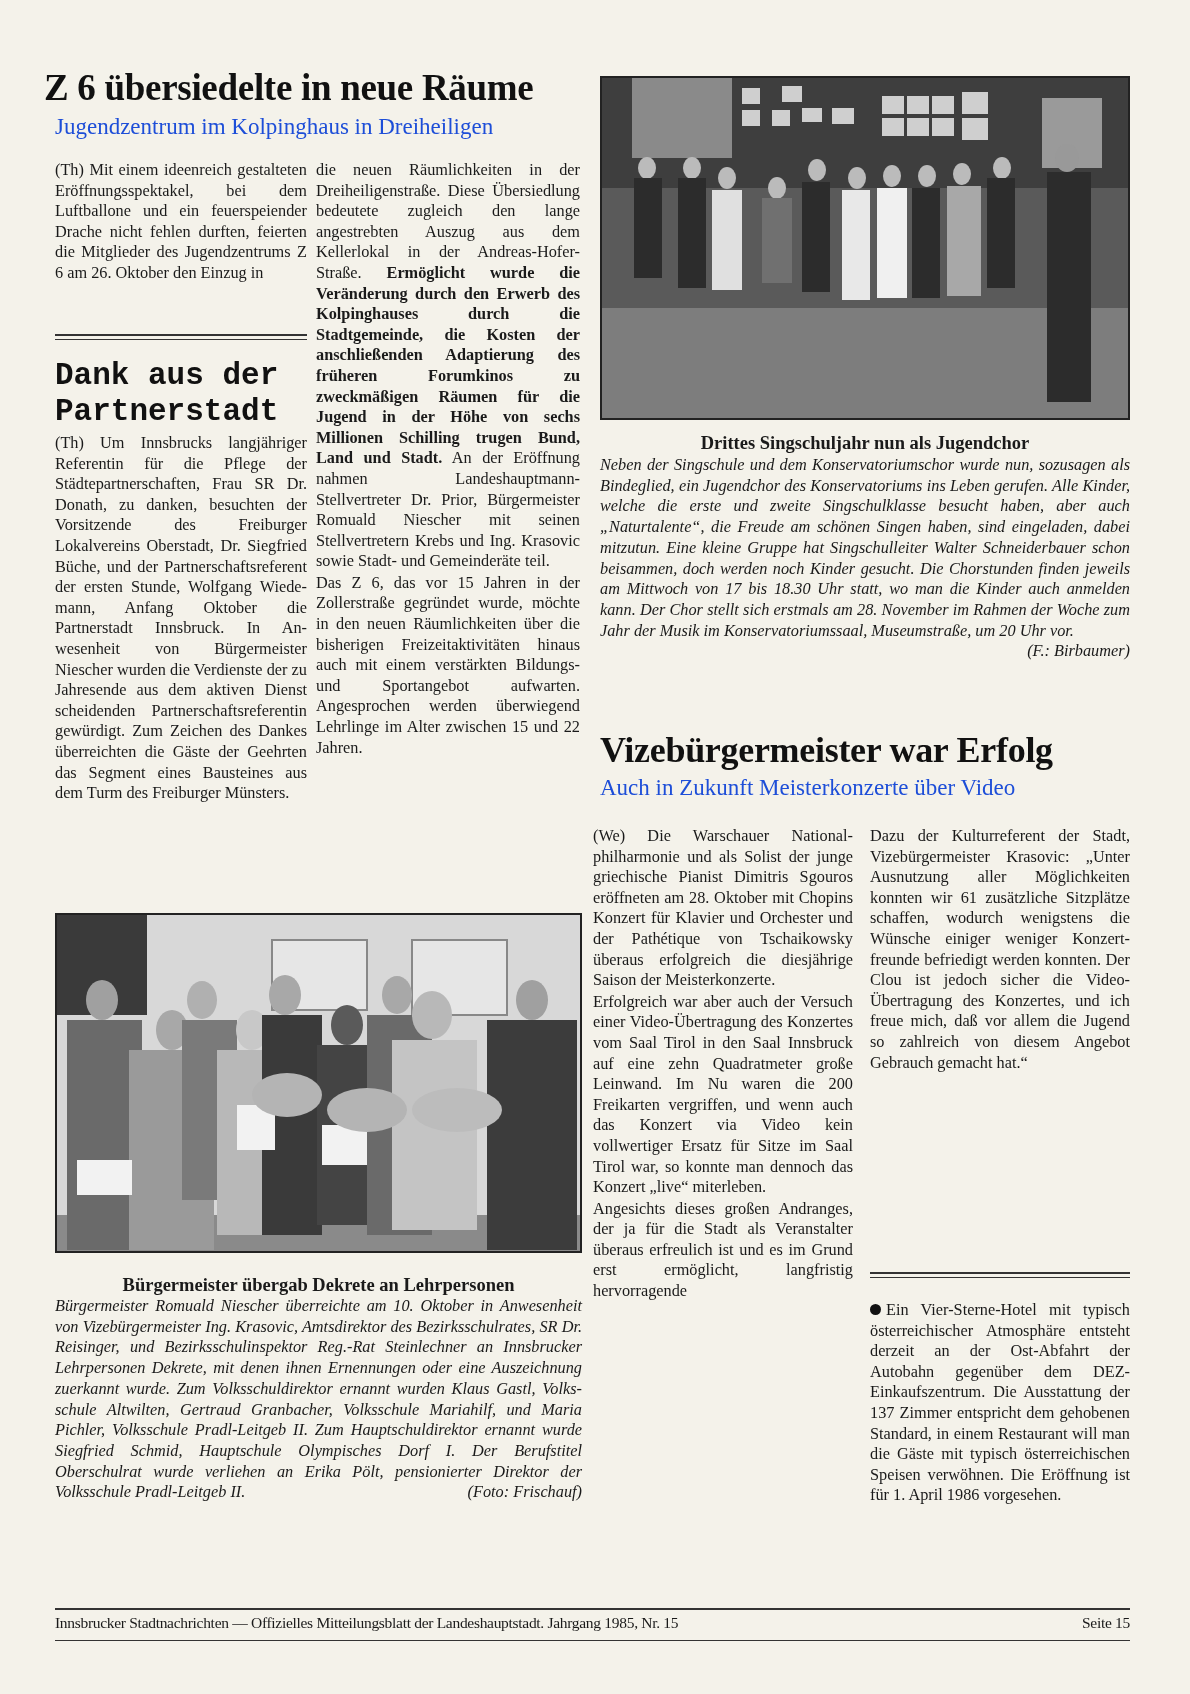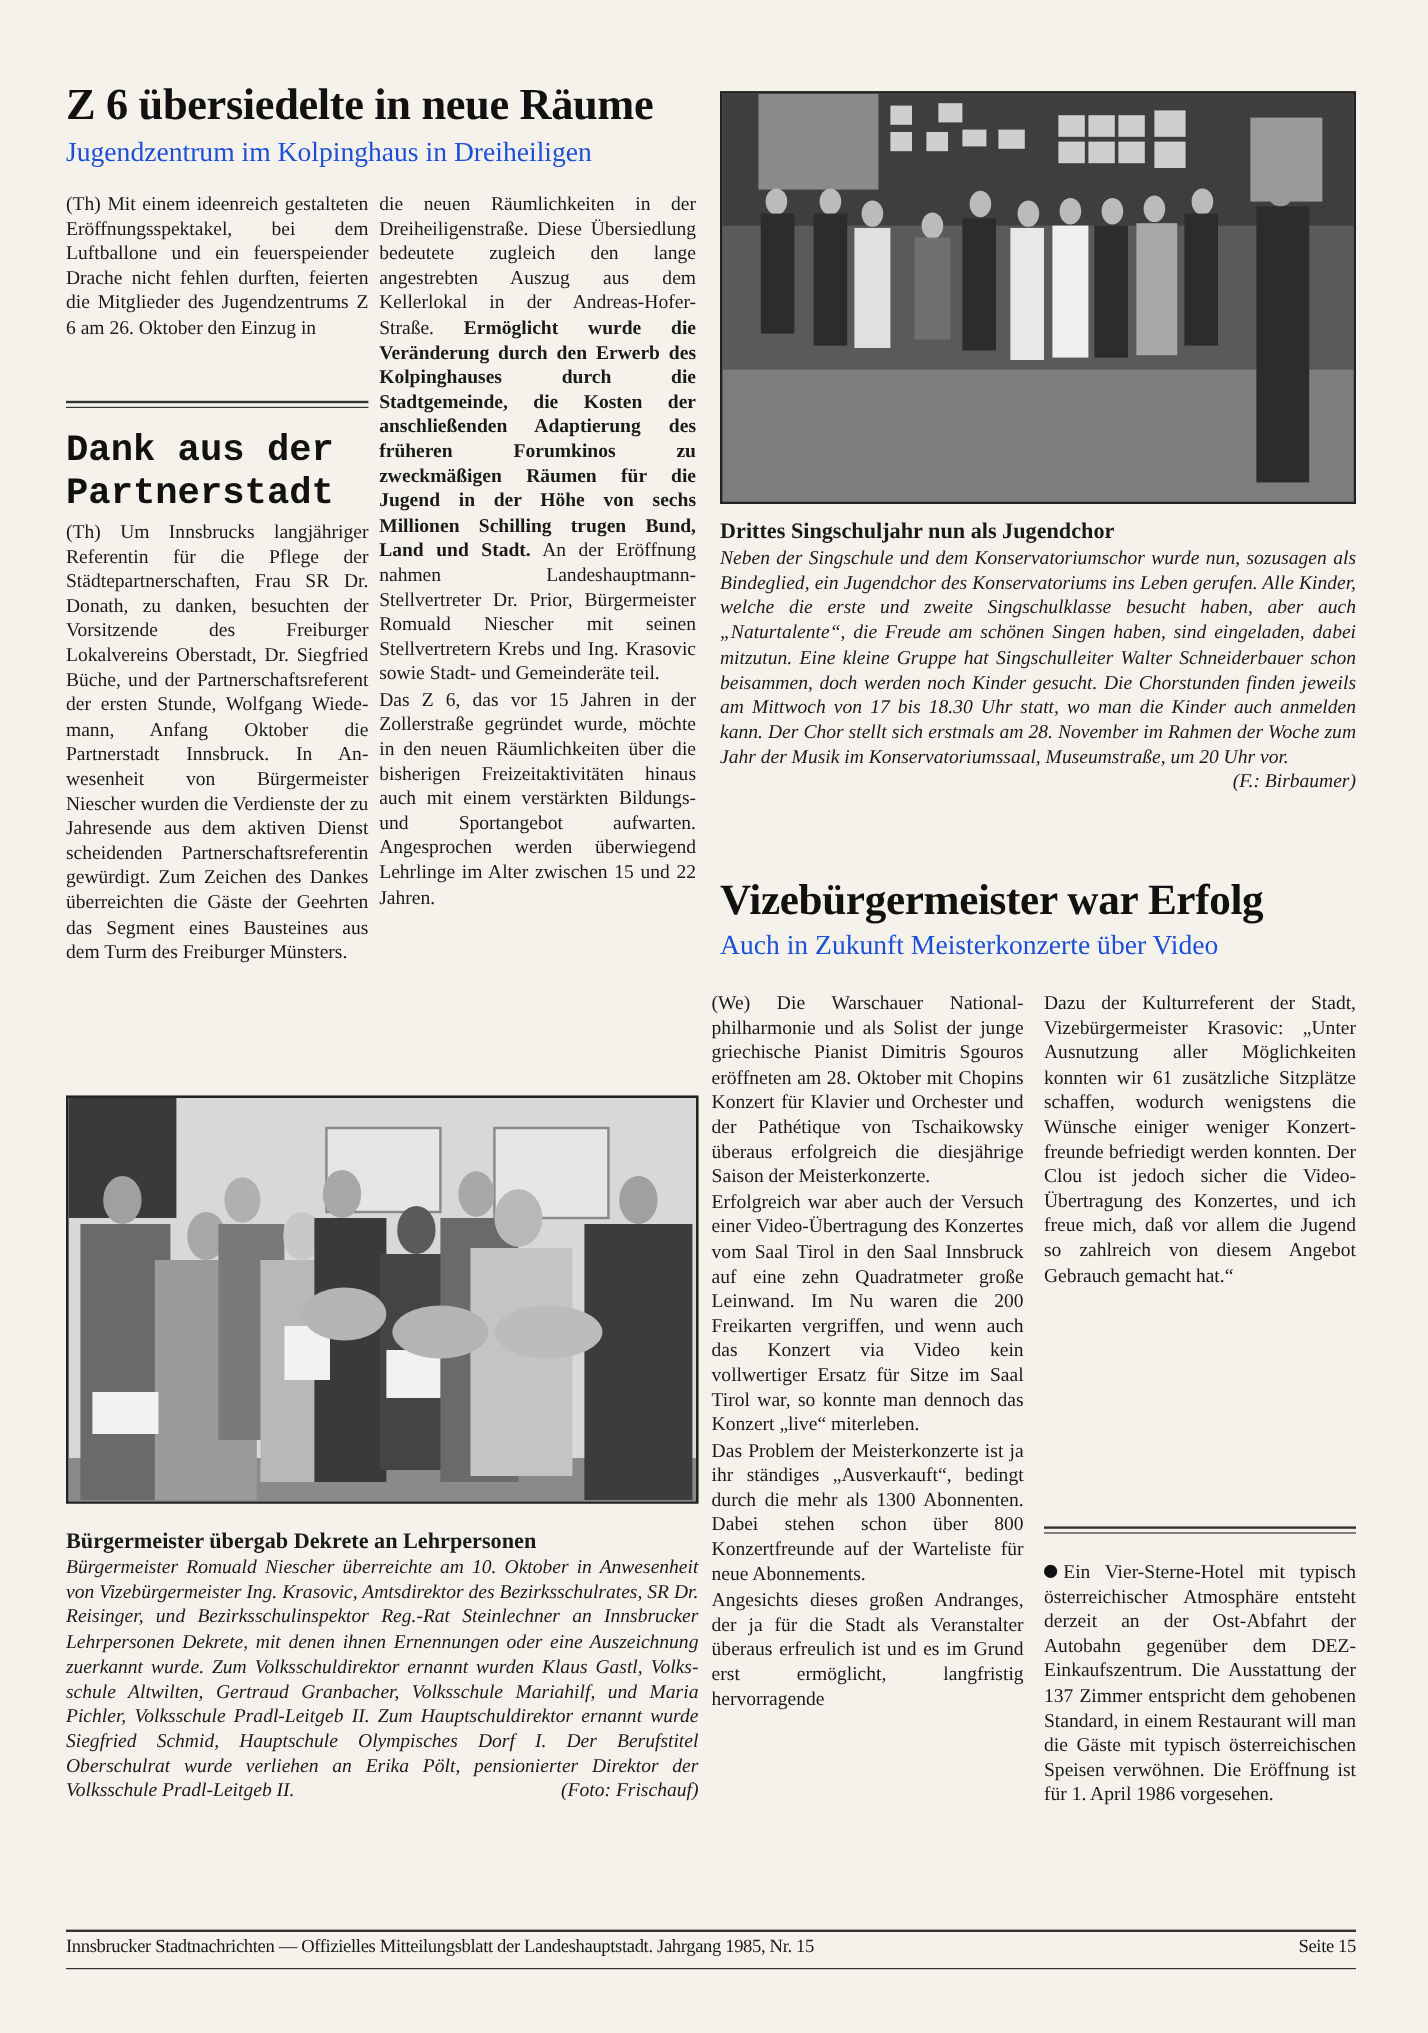--- a/index.html
+++ b/index.html
@@ -5,32 +5,32 @@
   * { box-sizing: border-box; margin: 0; padding: 0; }
   html, body { width: 1190px; height: 1694px; background: #f4f2ea; }
   body { position: relative; font-family: "Liberation Serif", "DejaVu Serif", serif; color: #1a1a1a; overflow: hidden; }
   .abs { position: absolute; }
   .h1 { font-weight: bold; font-size: 37px; line-height: 40px; letter-spacing: -0.3px; color: #111; }
   .sub { font-size: 23px; line-height: 28px; color: #1d4ed8; }
   .h2 { font-weight: bold; font-size: 31px; line-height: 36px; color: #111; font-family: Liberation Mono, monospace; }
   .col { font-size: 16.3px; line-height: 20.6px; text-align: justify; hyphens: manual; }
   .col p { margin-bottom: 1px; }
   .col b { font-weight: bold; }
-  .cap-title { font-weight: bold; font-size: 18.5px; line-height: 22px; }
+  .cap-title { font-weight: bold; font-size: 18.5px; line-height: 22px; text-align: center; }
   .cap-text { font-style: italic; font-size: 16.3px; line-height: 20.7px; text-align: justify; }
   .double-rule { height: 6px; border-top: 2px solid #333; border-bottom: 1px solid #333; }
   .photo { background: #6e6e6e; border: 2px solid #222; overflow: hidden; }
   .footer-rule { height: 2px; background: #333; }
   .credit { float: right; }
   .bullet { display: inline-block; width: 11px; height: 11px; border-radius: 50%; background: #111; margin-right: 5px; vertical-align: 0px; }
 </style>
 </head>
 <body>
 
-<div class="abs h1" style="left:55px; top:68px; width:540px;">Z 6 übersiedelte in neue Räume</div>
+<div class="abs h1" style="left:44px; top:68px; width:540px;">Z 6 übersiedelte in neue Räume</div>
 <div class="abs sub" style="left:55px; top:113px; width:540px;">Jugendzentrum im Kolpinghaus in Dreiheiligen</div>
 
 <div class="abs col" style="left:55px; top:160px; width:252px;">
   <p>(Th) Mit einem ideenreich ge­stalteten Eröffnungsspektakel, bei dem Luftballone und ein feuerspeiender Drache nicht fehlen durften, feierten die Mit­glieder des Jugendzentrums Z 6 am 26. Oktober den Einzug in</p>
 </div>
 
 <div class="abs double-rule" style="left:55px; top:334px; width:252px;"></div>
 
 <div class="abs h2" style="left:55px; top:358px; width:252px;">Dank aus der Partnerstadt</div>
 <div class="abs col" style="left:55px; top:433px; width:252px;">
@@ -97,21 +97,20 @@
   <span>Neben der Singschule und dem Konservatoriumschor wurde nun, sozusagen als Bindeglied, ein Jugendchor des Konservatoriums ins Leben gerufen. Alle Kinder, welche die erste und zweite Singschul­klasse besucht haben, aber auch „Naturtalente“, die Freude am schönen Singen haben, sind eingeladen, dabei mitzutun. Eine klei­ne Gruppe hat Singschulleiter Walter Schneiderbauer schon bei­sammen, doch werden noch Kinder gesucht. Die Chorstunden fin­den jeweils am Mittwoch von 17 bis 18.30 Uhr statt, wo man die Kinder auch anmelden kann. Der Chor stellt sich erstmals am 28. November im Rahmen der Woche zum Jahr der Musik im Kon­servatoriumssaal, Museumstraße, um 20 Uhr vor.</span>
   <span class="credit">(F.: Birbaumer)</span>
 </div>
 
 <div class="abs h1" style="left:600px; top:730px; width:540px; font-size:36px;">Vizebürgermeister war Erfolg</div>
 <div class="abs sub" style="left:600px; top:774px; width:540px;">Auch in Zukunft Meisterkonzerte über Video</div>
 
 <div class="abs col" style="left:593px; top:826px; width:260px;">
   <p>(We) Die Warschauer National­philharmonie und als Solist der junge griechische Pianist Dimi­tris Sgouros eröffneten am 28. Oktober mit Chopins Kon­zert für Klavier und Orchester und der Pathétique von Tschai­kowsky überaus erfolgreich die diesjährige Saison der Meister­konzerte.</p>
   <p>Erfolgreich war aber auch der Versuch einer Video-Übertra­gung des Konzertes vom Saal Tirol in den Saal Innsbruck auf eine zehn Quadratmeter große Leinwand. Im Nu waren die 200 Freikarten vergriffen, und wenn auch das Konzert via Video kein vollwertiger Ersatz für Sitze im Saal Tirol war, so konnte man dennoch das Konzert „live“ miterleben.</p>
-  <p>Das Problem der Meisterkon­zerte ist ja ihr ständiges „Aus­verkauft“, bedingt durch die mehr als 1300 Abonnenten. Dabei stehen schon über 800 Konzertfreunde auf der Warte­liste für neue Abonnements.</p>
   <p>Angesichts dieses großen An­dranges, der ja für die Stadt als Veranstalter überaus erfreulich ist und es im Grund erst ermög­licht, langfristig hervorragende</p>
 </div>
 
 <div class="abs col" style="left:870px; top:826px; width:260px;">
   <p>Dazu der Kulturreferent der Stadt, Vizebürgermeister Kra­sovic: „Unter Ausnutzung aller Möglichkeiten konnten wir 61 zusätzliche Sitzplätze schaffen, wodurch wenigstens die Wün­sche einiger weniger Konzert­freunde befriedigt werden konnten. Der Clou ist jedoch si­cher die Video-Übertragung des Konzertes, und ich freue mich, daß vor allem die Jugend so zahlreich von diesem Ange­bot Gebrauch gemacht hat.“</p>
 </div>
 
 <div class="abs double-rule" style="left:870px; top:1272px; width:260px;"></div>
 
 <div class="abs col" style="left:870px; top:1300px; width:260px;">

